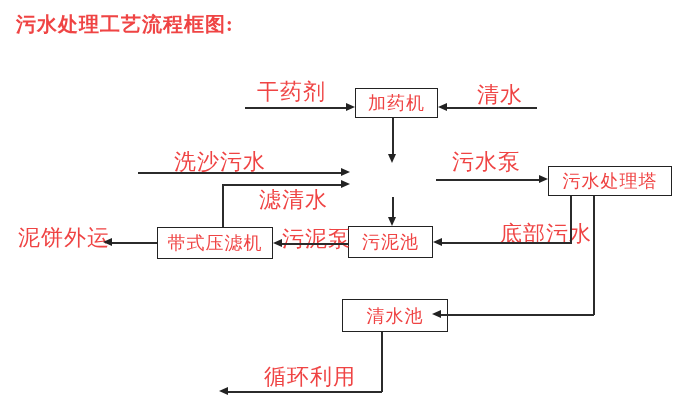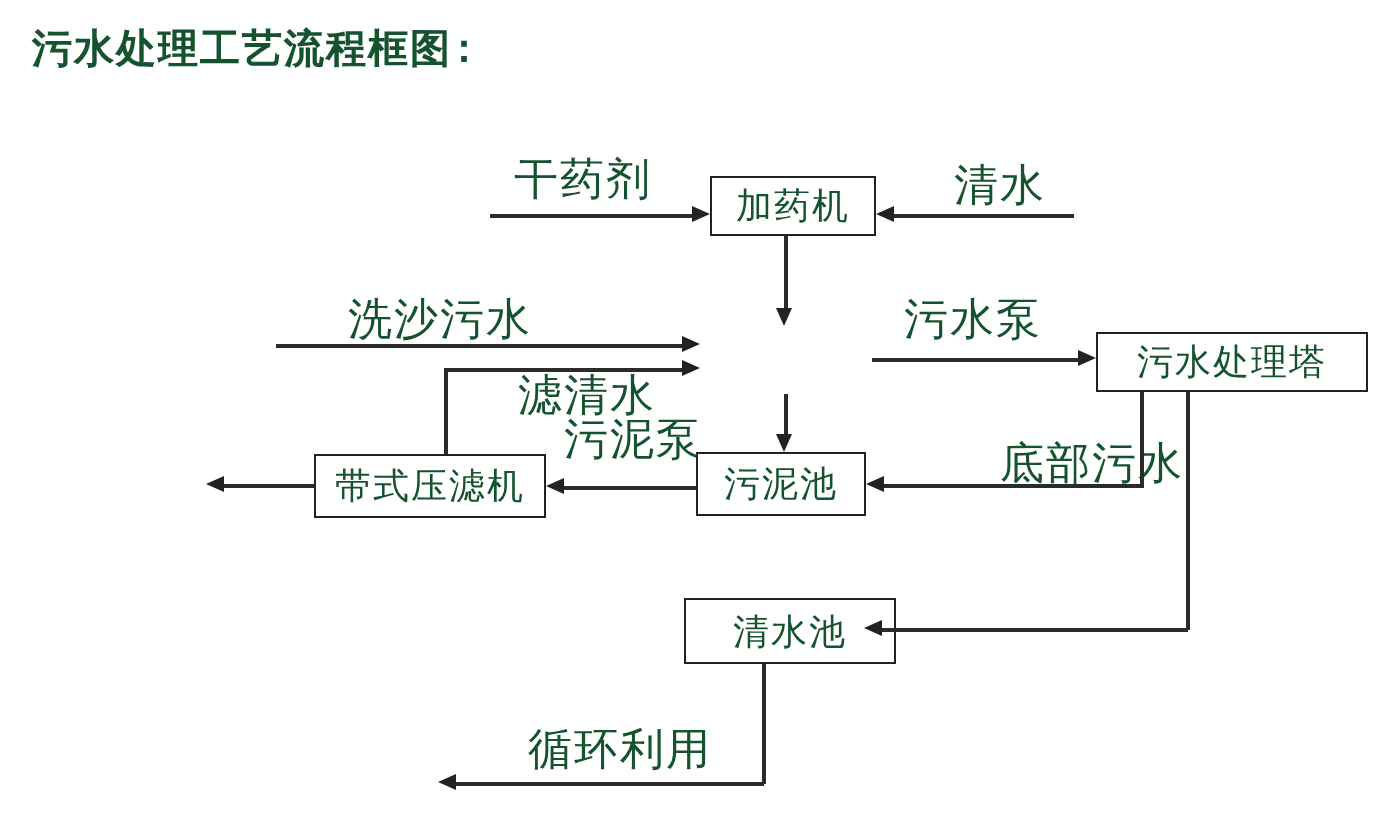--- a/index.html
+++ b/index.html
@@ -1,18 +1,18 @@
 <!DOCTYPE html>
 <html><head>
 <meta charset="utf-8">
 <style>
   html,body{margin:0;padding:0;background:#fff;}
   .canvas{
     position:relative;width:700px;height:420px;background:#ffffff;overflow:hidden;
-    font-family:Liberation Mono, monospace;color:#14532d;border-radius:31px;
+    font-family:Liberation Serif, serif;color:#ef4444;border-radius:31px;
   }
   .title{
     position:absolute;left:16px;top:11px;font-size:20px;font-weight:700;
     letter-spacing:1px;white-space:nowrap;
   }
   .node{
     position:absolute;box-sizing:border-box;border:1.5px solid #222;background:#fff;
     display:flex;align-items:center;justify-content:center;
     font-size:18px;letter-spacing:1px;white-space:nowrap;
   }
@@ -22,21 +22,21 @@
   .hl{position:absolute;height:1.5px;background:#2b2b2b;}
   .vl{position:absolute;width:1.5px;background:#2b2b2b;}
   .ar{position:absolute;width:0;height:0;}
   .ar-r{border-top:4.5px solid transparent;border-bottom:4.5px solid transparent;border-left:9px solid #222;}
   .ar-l{border-top:4.5px solid transparent;border-bottom:4.5px solid transparent;border-right:9px solid #222;}
   .ar-d{border-left:4.5px solid transparent;border-right:4.5px solid transparent;border-top:9px solid #222;}
 
   
   #n-dosing {left:355px;top:88px;width:83px;height:30px;}
   #n-sewage {left:350px;top:163px;width:86px;height:34px;}
-  #n-tower  {left:548px;top:166px;width:136px;height:30px;}
+  #n-tower  {left:548px;top:166px;width:124px;height:30px;}
   #n-sludge {left:348px;top:226px;width:85px;height:32px;}
   #n-belt   {left:157px;top:227px;width:116px;height:32px;}
   #n-clean  {left:342px;top:299px;width:106px;height:33px;}
 </style>
 </head>
 <body>
 
 <div class="canvas">
 
   <div class="title">污水处理工艺流程框图:</div>
@@ -55,21 +55,22 @@
   </div>
   <div class="node" id="n-clean">
     <span>清水池</span>
   </div>
 
   <div class="lbl" style="left:257px;top:81px;">干药剂</div>
   <div class="lbl" style="left:477px;top:84px;">清水</div>
   <div class="lbl" style="left:174px;top:151px;">洗沙污水</div>
   <div class="lbl" style="left:452px;top:151px;">污水泵</div>
   <div class="lbl" style="left:259px;top:189px;">滤清水</div>
-  <div class="lbl" style="left:282px;top:211px;text-align:right;">污泥泵</div>
+  <div class="lbl" style="left:18px;top:227px;">泥饼外运</div>
+  <div class="lbl" style="left:282px;top:228px;text-align:right;">污泥泵</div>
   <div class="lbl" style="left:264px;top:366px;">循环利用</div>
   <div class="lbl" style="left:500px;top:223px;">底部污水</div>
 
   <div class="hl" style="left:245px;top:107px;width:101px;"></div>
   <div class="ar ar-r" style="left:346px;top:103px;"></div>
 
   <div class="hl" style="left:447px;top:107px;width:90px;"></div>
   <div class="ar ar-l" style="left:438px;top:103px;"></div>
 
   <div class="vl" style="left:392px;top:118px;height:37px;"></div>

